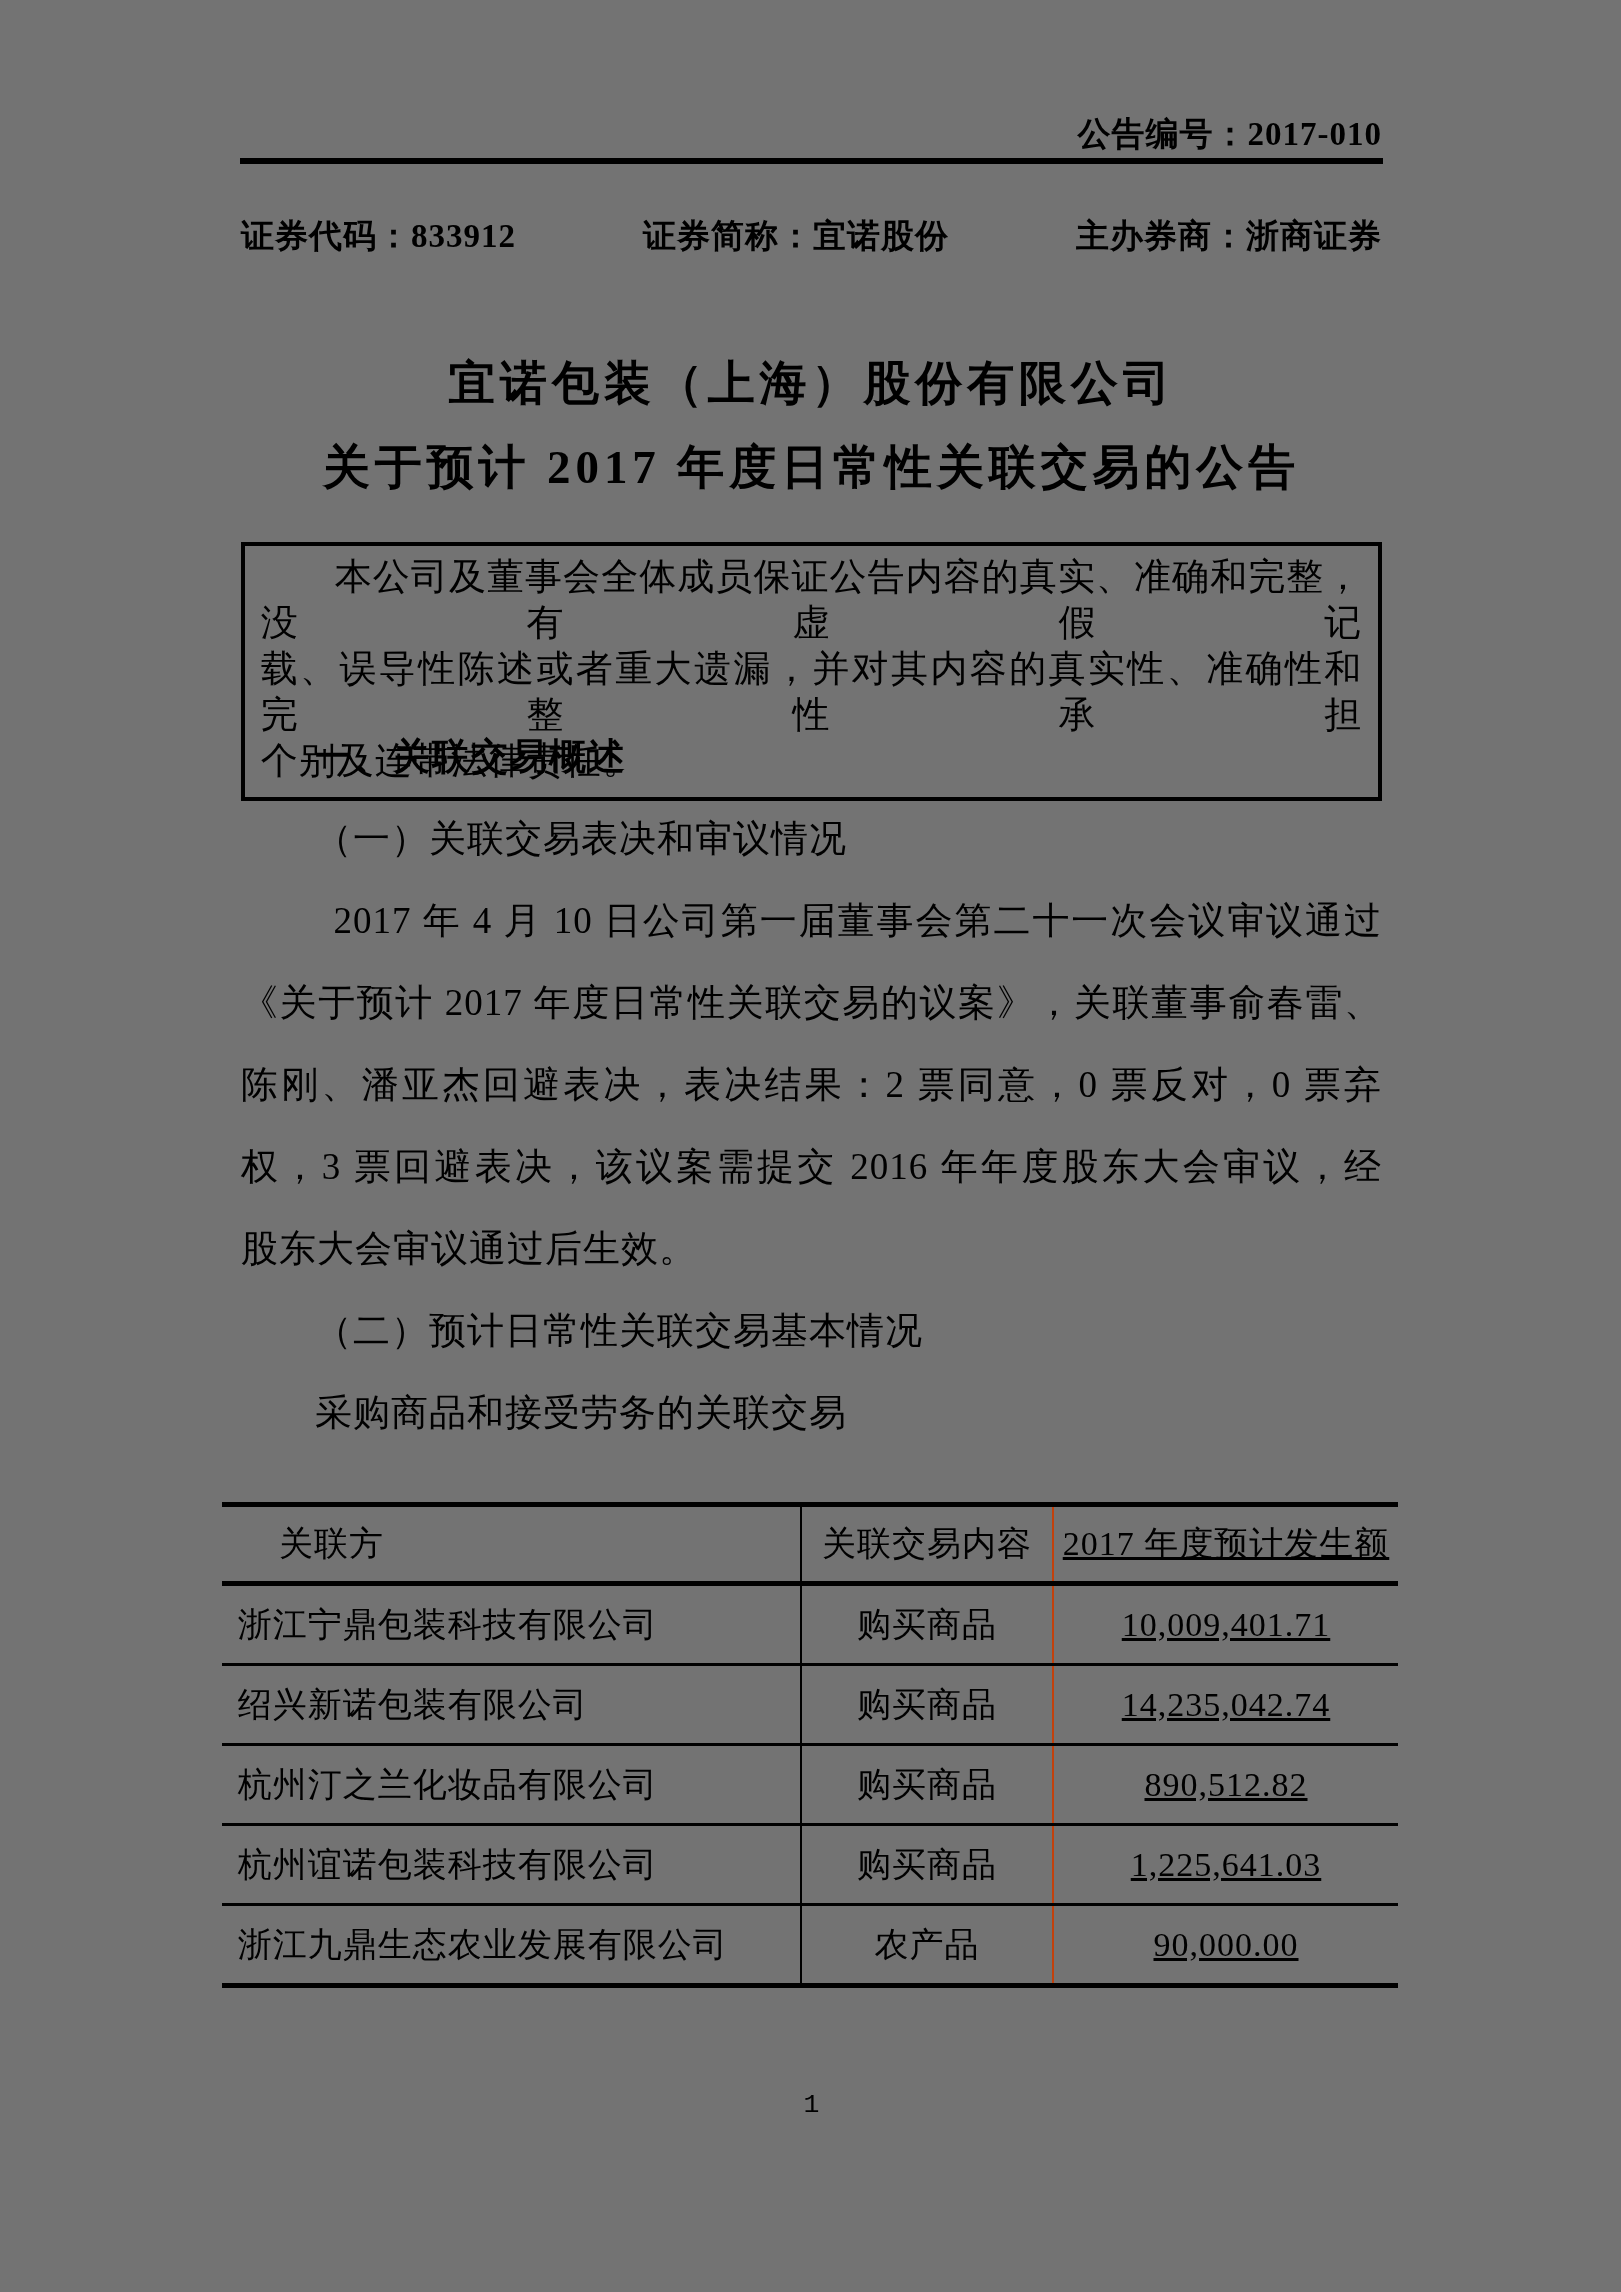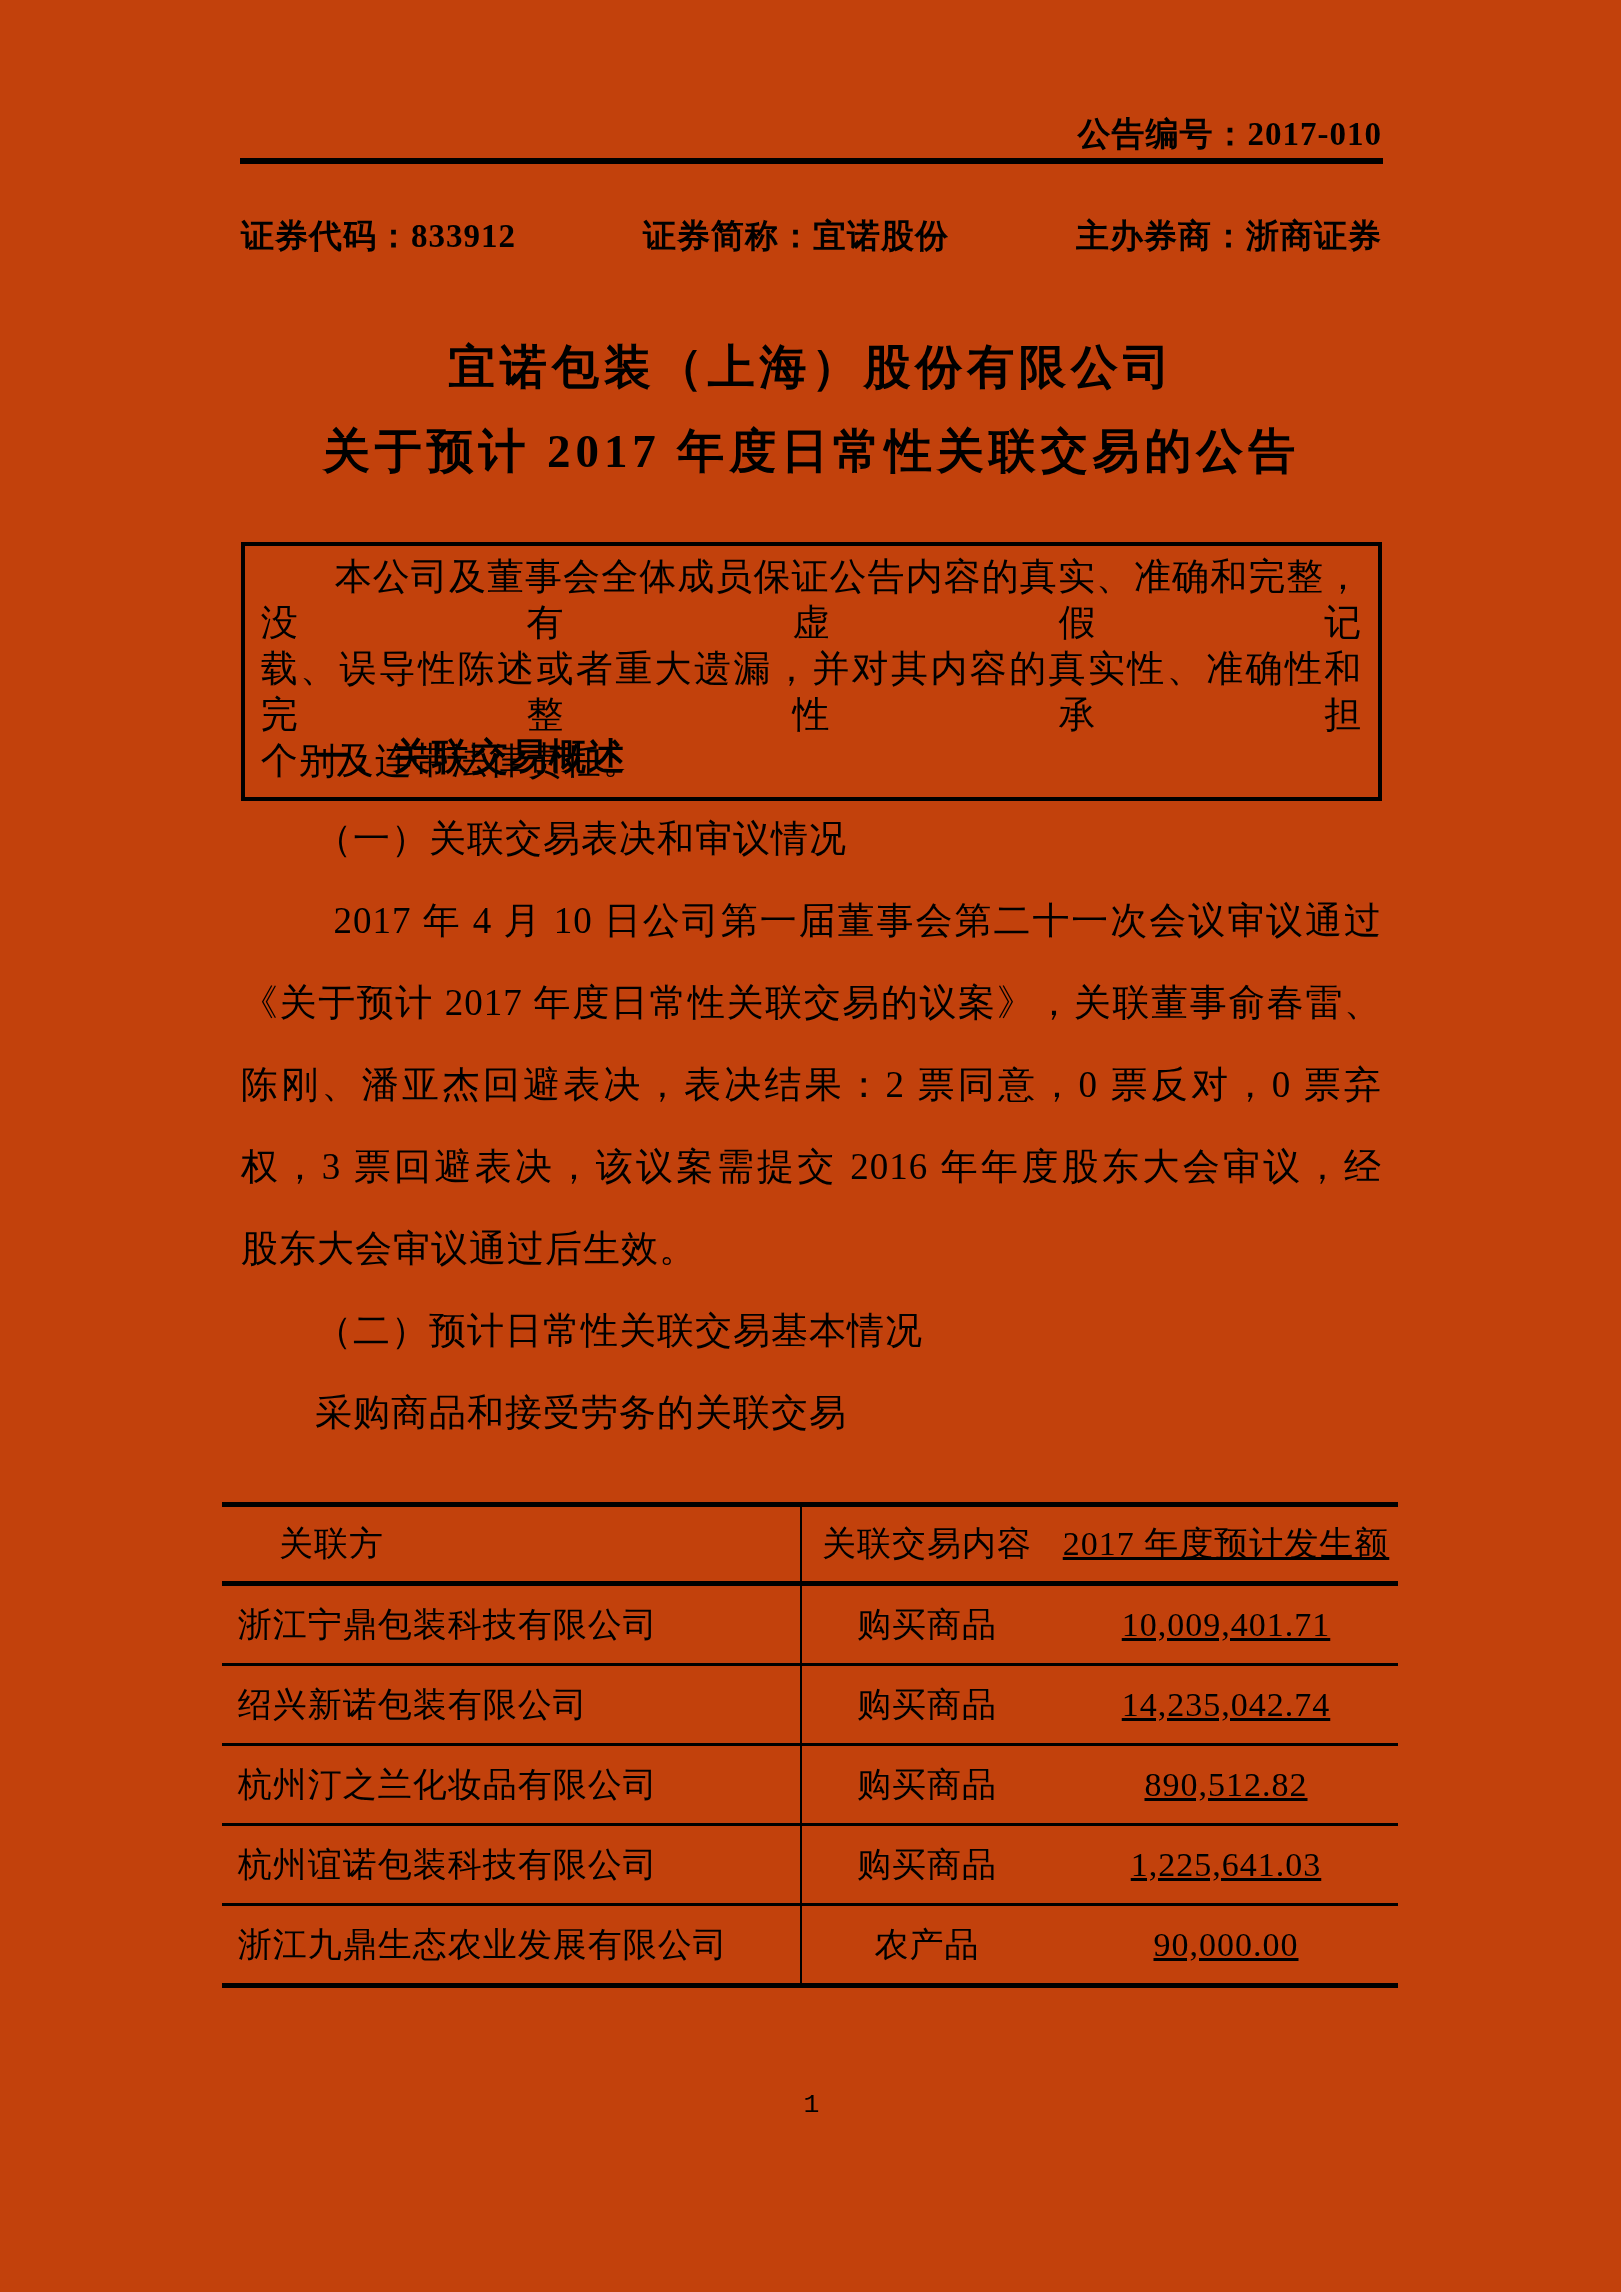--- a/index.html
+++ b/index.html
@@ -4,21 +4,21 @@
 <style>
   html, body {
     margin: 0;
     padding: 0;
     background: #ffffff;
   }
   #page {
     position: relative;
     width: 1621px;
     height: 2293px;
-    background: #c2410c;
+    background: #737373;
     color: #000000;
     font-family: "Liberation Serif", "DejaVu Serif", serif;
     overflow: hidden;
   }
 
   
   .notice-no {
     position: absolute;
     left: 241px;
     top: 112px;
@@ -56,20 +56,21 @@
   
   .doc-title {
     position: absolute;
     left: 241px;
     width: 1141px;
     text-align: center;
     font-size: 47px;
     font-weight: bold;
     letter-spacing: 4.9px;
     white-space: nowrap;
+    margin-top: 16px;
   }
   .doc-title.l1 { top: 336px; }
   .doc-title.l2 { top: 420px; }
 
   
   .disclaimer-box {
     position: absolute;
     left: 241px;
     top: 542px;
     width: 1141px;

